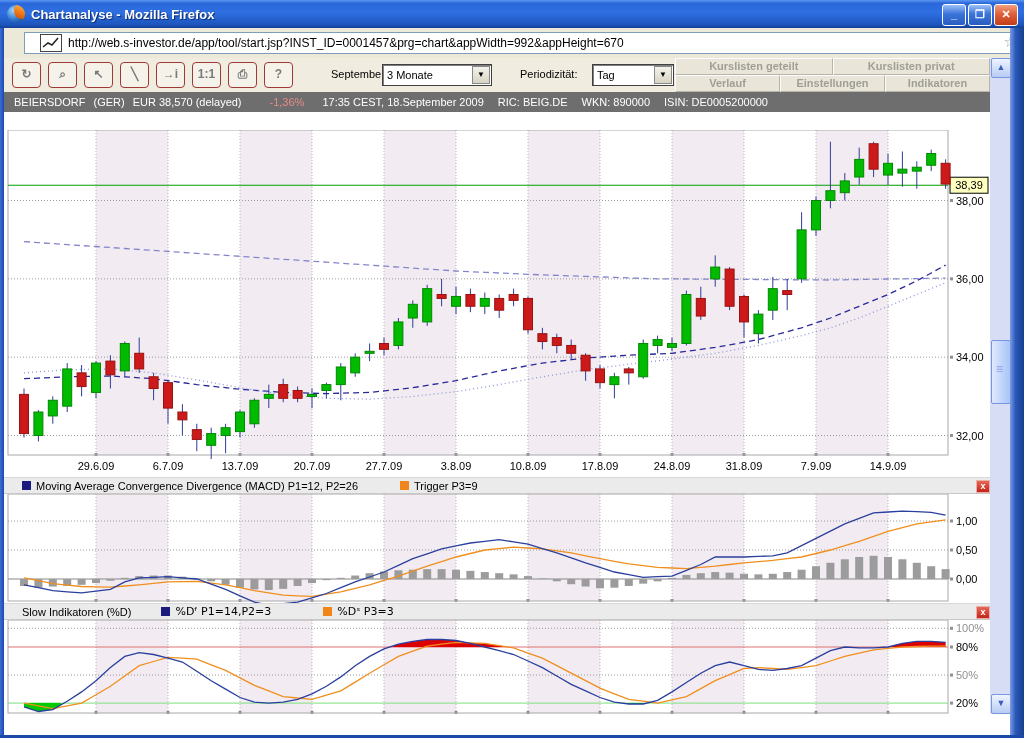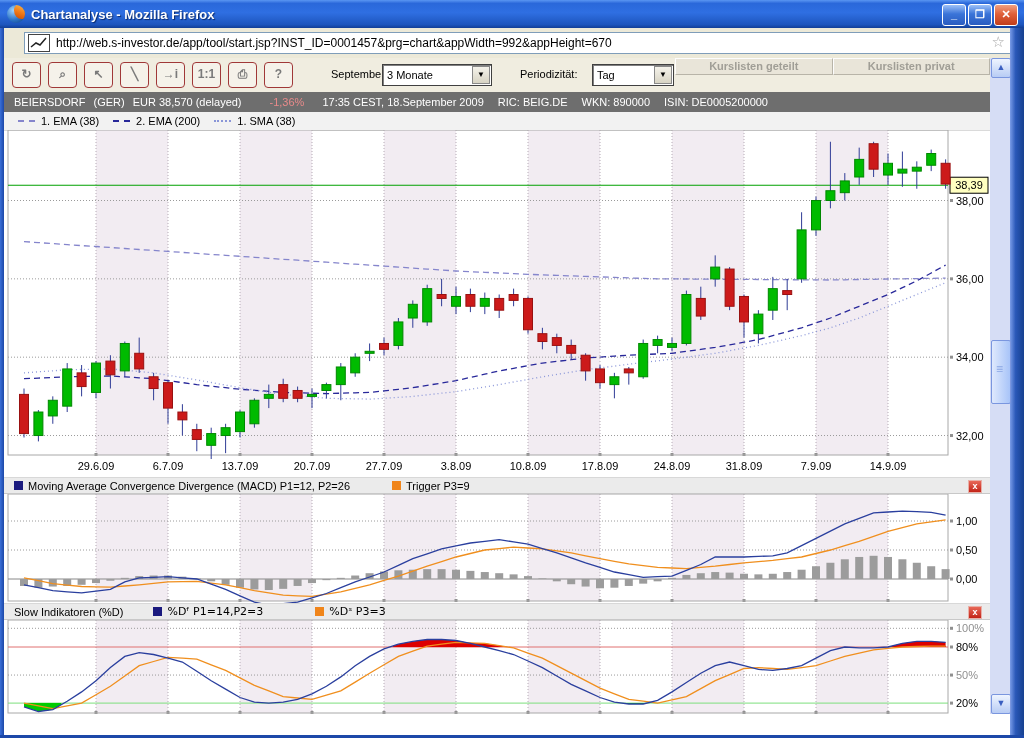--- a/index.html
+++ b/index.html
@@ -17,21 +17,21 @@
     border-radius:50% 60% 40% 60%;background:linear-gradient(200deg,#ffcf5a,#f07818 60%,#c84a00);}
   #title-text{text-shadow:1px 1px 1px #0a2a6a;}
   .winbtns{position:absolute;right:6px;top:4px;display:flex;gap:2px;}
   .winbtn{width:22px;height:20px;border:1px solid #fff;border-radius:3px;color:#fff;
     font-size:11px;line-height:18px;text-align:center;font-weight:bold;
     background:linear-gradient(180deg,#9cc0f8,#3a74d8 45%,#2a5cc0);}
   .winbtn.close{background:linear-gradient(180deg,#f0a080,#e0603a 45%,#c13d1a);}
   #urlrow{position:absolute;left:0;top:28px;width:1024px;height:30px;background:#ece9d8;
     border-bottom:1px solid #c8c4b0;}
   #urlfield{position:absolute;left:24px;top:4px;width:986px;height:20px;background:#fff;
-    border:1px solid #7f9db9;display:flex;align-items:center;font-size:12px;color:#000;}
+    border:1px solid #7f9db9;display:flex;align-items:center;font-size:12px;color:#000;padding-left:12px;}
   #urlicon{width:20px;height:16px;border:1px solid #444;background:#fff;margin:0 6px 0 3px;flex:none;}
   #urlicon svg{display:block;}
   #bookmark-star{position:absolute;right:6px;color:#a8a8a8;font-size:15px;top:0px;}
   
   #page{position:absolute;left:4px;top:58px;width:986px;height:656px;background:#fff;}
   #borderL{position:absolute;left:0;top:28px;width:4px;height:710px;background:linear-gradient(90deg,#3a6fd8,#1c48a8);}
   #borderR{position:absolute;left:1010px;top:28px;width:14px;height:710px;background:linear-gradient(90deg,#7a9ce8,#2a58b8 40%,#16408f);}
   #borderB{position:absolute;left:0;top:735px;width:1024px;height:3px;background:#1c48a8;}
   
   #apptoolbar{position:absolute;left:0;top:0;width:986px;height:34px;background:#f0ede0;
@@ -56,21 +56,21 @@
   #quotebar span{flex:none;}
   .q-change{color:#e88a8a;}
   
   #legendbar{position:absolute;left:0;top:54px;width:986px;height:18px;background:#f2f2f2;
     border-bottom:1px solid #dadada;display:flex;align-items:center;font-size:11px;color:#000;}
   .sw{width:17px;height:0;margin:0 6px 0 14px;}
   
   #chartsvg{position:absolute;left:0;top:72px;}
   .panelbar{position:absolute;left:0;width:986px;height:15px;background:#ebebeb;
     border-top:1px solid #d8d8d8;border-bottom:1px solid #c8c8c8;
-    display:flex;align-items:center;font-size:11px;color:#000;}
+    display:flex;align-items:center;font-size:11px;color:#000;padding-left:8px;}
   #macdbar{top:419px;}
   #stochbar{top:545px;}
   .swsq{width:9px;height:9px;margin:0 5px 0 10px;flex:none;}
   .xbtn{position:absolute;right:8px;top:2px;width:12px;height:11px;
     background:linear-gradient(180deg,#e86858,#c22418);border:1px solid #e8b0a8;
     color:#fff;font-size:9px;line-height:10px;text-align:center;font-weight:bold;}
   .supfont{font-family:"DejaVu Sans",sans-serif;}
   
   #statusbar{position:absolute;left:0;top:714px;width:1024px;height:21px;background:#ece9d8;
     border-top:1px solid #fff;box-shadow:0 -1px 0 #aaa;font-size:11px;color:#000;
@@ -137,42 +137,39 @@
       <span class="ctrl-label" style="left:516px">Periodizität:</span>
       <div class="selectbox" style="left:588px;width:80px">
         <span class="val">Tag</span>
         <span class="arrow">▼</span>
       </div>
       <div id="rightbtns">
         <div class="gbrow" id="gbtop">
             <div class="graybtn" style="width: 155.5px;">Kurslisten geteilt</div>
             <div class="graybtn" style="width: 155.5px;">Kurslisten privat</div>
           </div>
+        <div class="gbrow" id="gbbottom">
+            <div class="graybtn" style="width: 103px;">Verlauf</div>
+            <div class="graybtn" style="width: 103px;">Einstellungen</div>
+            <div class="graybtn" style="width: 103px;">Indikatoren</div>
+          </div>
       </div>
     </div>
 
     <div id="quotebar">
       <span style="margin-left:10px">BEIERSDORF</span>
       <span style="margin-left:8px">(GER)</span>
       <span style="margin-left:8px">EUR 38,570 (delayed)</span>
       <span class="q-change" style="margin-left:28px">-1,36%</span>
       <span style="margin-left:18px">17:35 CEST, 18.September 2009</span>
       <span style="margin-left:14px">RIC: BEIG.DE</span>
       <span style="margin-left:14px">WKN: 890000</span>
       <span style="margin-left:14px">ISIN: DE0005200000</span>
     </div>
 
-    <div id="legendbar">
-        <span class="sw" style="border-top: 2px dashed rgb(133, 133, 204);"></span>
-        <span>1. EMA (38)</span>
-        <span class="sw" style="border-top: 2px dashed rgb(40, 40, 154);"></span>
-        <span>2. EMA (200)</span>
-        <span class="sw" style="border-top: 2px dotted rgb(138, 150, 216);"></span>
-        <span>1. SMA (38)</span>
-      </div>
 
     <svg id="chartsvg" width="986" height="584">
         <g>
           <rect x="92" y="0" width="72" height="325" fill="#f2ecf2"></rect>
           <rect x="236" y="0" width="72" height="325" fill="#f2ecf2"></rect>
           <rect x="380" y="0" width="72" height="325" fill="#f2ecf2"></rect>
           <rect x="524" y="0" width="72" height="325" fill="#f2ecf2"></rect>
           <rect x="668" y="0" width="72" height="325" fill="#f2ecf2"></rect>
           <rect x="812" y="0" width="72" height="325" fill="#f2ecf2"></rect>
           <line x1="92" y1="0" x2="92" y2="325" stroke="#b5aab5" stroke-dasharray="1 2"></line>

